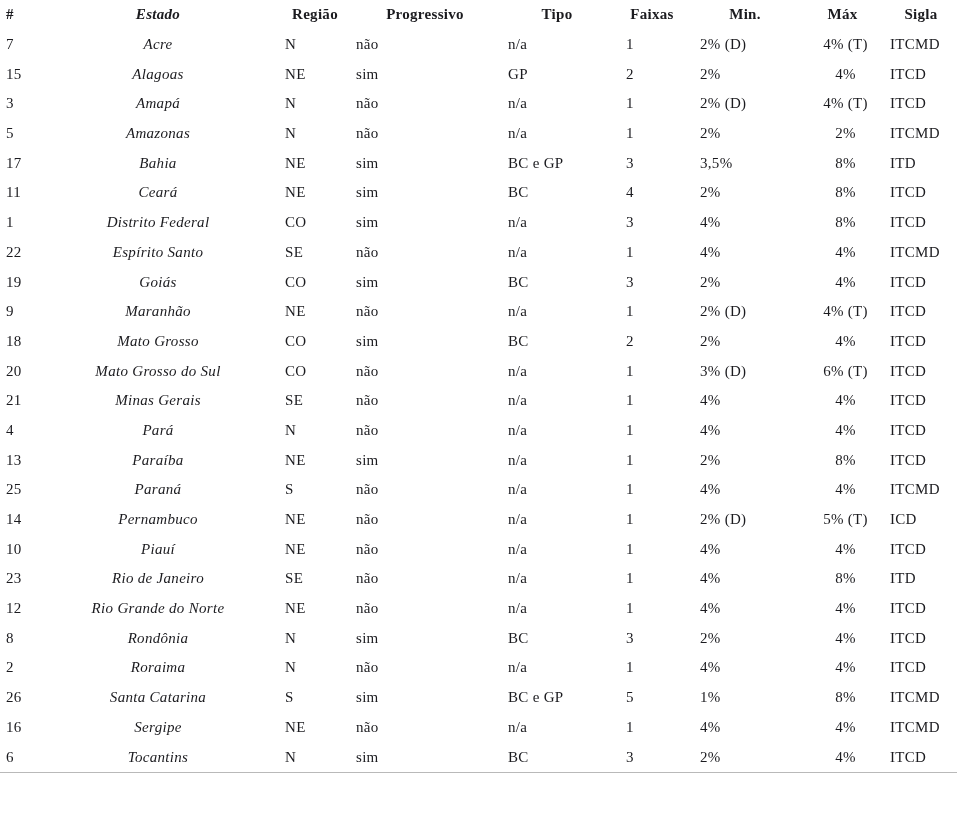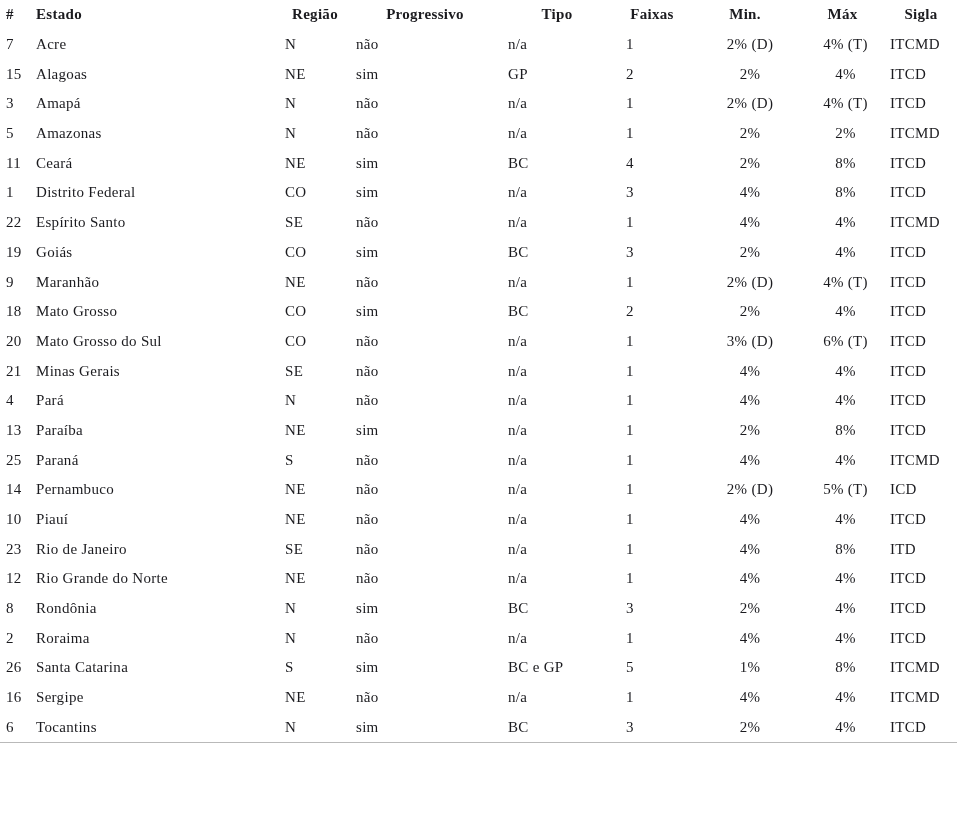--- a/index.html
+++ b/index.html
@@ -44,27 +44,27 @@
   col.c3 { width: 70px; }
   col.c4 { width: 150px; }
   col.c5 { width: 114px; }
   col.c6 { width: 76px; }
   col.c7 { width: 110px; }
   col.c8 { width: 85px; }
   col.c9 { width: 72px; }
 
   
   .h1, .d1 { text-align: left; padding-left: 6px; }
-  .h2, .d2 { text-align: left; padding-left: 3px; }
+  .h2, .d2 { text-align: center; padding-left: 3px; font-style: italic; }
   .h3, .h4, .h5, .h6, .h7, .h8, .h9 { text-align: center; }
   .d3 { text-align: left; padding-left: 5px; }
   .d4 { text-align: left; padding-left: 6px; margin-top: 16px; }
   .d5 { text-align: left; padding-left: 8px; }
   .d6 { text-align: left; padding-left: 12px; }
-  .d7 { text-align: center; padding-left: 10px; }
+  .d7 { text-align: left; padding-left: 10px; }
   .d8 { text-align: center; padding-left: 6px; }
   .d9 { text-align: left; padding-left: 5px; margin-left: 40px; }
 </style>
 </head>
 <body>
 
 <div id="doc">
   <table id="states-table">
     <colgroup>
       <col class="c1">
@@ -129,20 +129,31 @@
           <td class="d2">Amazonas</td>
           <td class="d3">N</td>
           <td class="d4">não</td>
           <td class="d5">n/a</td>
           <td class="d6">1</td>
           <td class="d7">2%</td>
           <td class="d8">2%</td>
           <td class="d9">ITCMD</td>
         </tr>
         <tr>
+          <td class="d1">17</td>
+          <td class="d2">Bahia</td>
+          <td class="d3">NE</td>
+          <td class="d4">sim</td>
+          <td class="d5">BC e GP</td>
+          <td class="d6">3</td>
+          <td class="d7">3,5%</td>
+          <td class="d8">8%</td>
+          <td class="d9">ITD</td>
+        </tr>
+        <tr>
           <td class="d1">11</td>
           <td class="d2">Ceará</td>
           <td class="d3">NE</td>
           <td class="d4">sim</td>
           <td class="d5">BC</td>
           <td class="d6">4</td>
           <td class="d7">2%</td>
           <td class="d8">8%</td>
           <td class="d9">ITCD</td>
         </tr>

